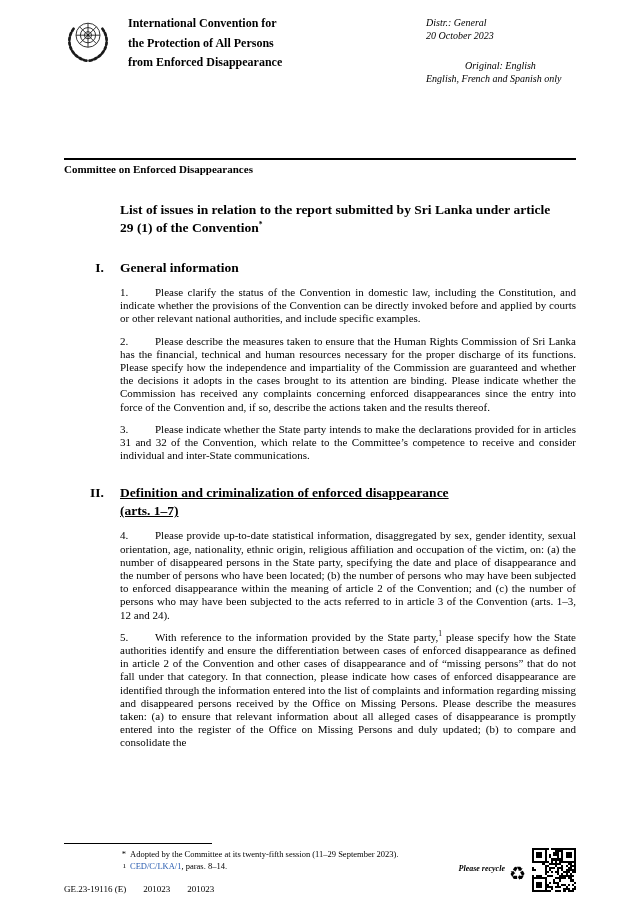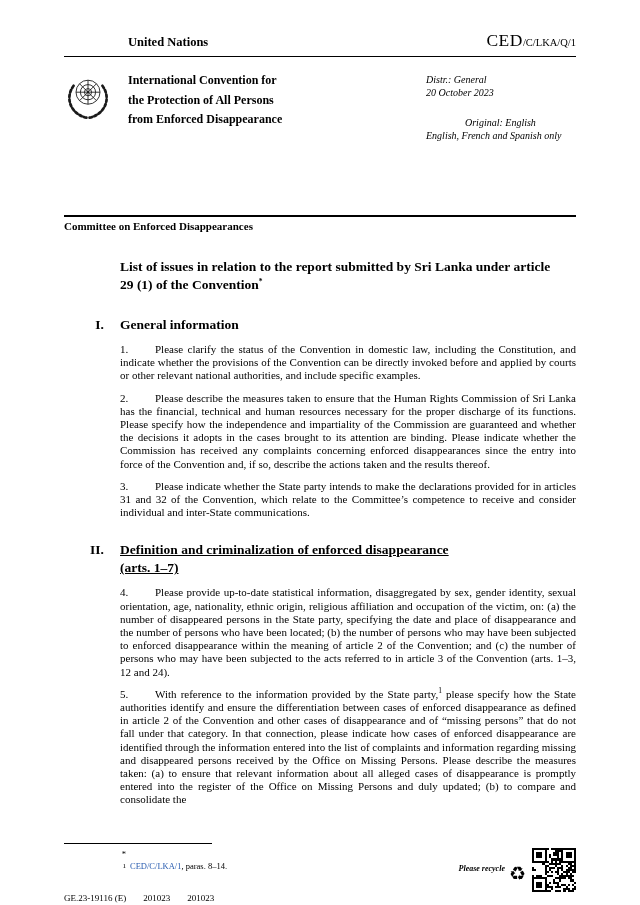--- a/index.html
+++ b/index.html
@@ -30,38 +30,34 @@
   p.body-para{margin:9px 0 0 56px;width:456px;text-align:justify;font-size:11px;line-height:13.2px;}
   .pnum{display:inline-block;width:35px;}
   sup.fnref{font-size:7.5px;line-height:0;}
 
   .footnotes{position:absolute;left:64px;bottom:30px;width:400px;font-size:8.5px;line-height:11.5px;background:#fff;}
   .fn-rule{width:148px;border-top:1px solid #000;margin-bottom:5px;}
   .fn{display:flex;}
   .fn-marker{flex:0 0 62px;text-align:right;padding-right:4px;}
   a.doc-link{color:#2a5db0;text-decoration:none;cursor:pointer;}
 
-  .footer-row{position:absolute;left:64px;bottom:2px;font-size:9px;white-space:nowrap;}
+  .footer-row{position:absolute;left:64px;bottom:11px;font-size:9px;white-space:nowrap;}
   .footer-row .stamp{margin-left:17px;}
 
   .recycle{position:absolute;right:114px;bottom:22px;display:flex;align-items:flex-start;}
   .recycle-label{font-size:8px;font-weight:bold;font-style:italic;margin-right:4px;}
   .recycle-icon{font-size:19px;line-height:19px;}
 
   .qr{position:absolute;right:64px;bottom:13px;width:44px;height:44px;}
 </style>
 </head>
 <body>
 
 <div class="page">
 
-  <div class="toprow">
-    <span class="org">United Nations</span>
-    <span class="symbol"><span class="big">CED</span><span>/C/LKA/Q/1</span></span>
-  </div>
 
   <div class="masthead">
     <div class="emblem">
       <svg width="48" height="52" viewBox="0 0 60 62">
         <g fill="none" stroke="#1a1a1a" stroke-width="1.1">
           <circle cx="30" cy="25" r="15"></circle>
           <circle cx="30" cy="25" r="9.5"></circle>
           <circle cx="30" cy="25" r="4.5"></circle>
           <line x1="15" y1="25" x2="45" y2="25"></line>
           <line x1="30" y1="10" x2="30" y2="40"></line>
@@ -114,20 +110,21 @@
   </div>
 
   <p class="body-para"><span class="pnum">4.</span><span>Please provide up-to-date statistical information, disaggregated by sex, gender identity, sexual orientation, age, nationality, ethnic origin, religious affiliation and occupation of the victim, on: (a) the number of disappeared persons in the State party, specifying the date and place of disappearance and the number of persons who have been located; (b) the number of persons who may have been subjected to enforced disappearance within the meaning of article 2 of the Convention; and (c) the number of persons who may have been subjected to the acts referred to in article 3 of the Convention (arts. 1–3, 12 and 24).</span></p>
 
   <p class="body-para"><span class="pnum">5.</span><span>With reference to the information provided by the State party,</span><sup class="fnref">1</sup><span> please specify how the State authorities identify and ensure the differentiation between cases of enforced disappearance as defined in article 2 of the Convention and other cases of disappearance and of “missing persons” that do not fall under that category. In that connection, please indicate how cases of enforced disappearance are identified through the information entered into the list of complaints and information regarding missing and disappeared persons received by the Office on Missing Persons. Please describe the measures taken: (a) to ensure that relevant information about all alleged cases of disappearance is promptly entered into the register of the Office on Missing Persons and duly updated; (b) to compare and consolidate the</span></p>
 
   <div class="footnotes">
     <div class="fn-rule"></div>
     <div class="fn">
       <span class="fn-marker">*</span>
+      <span>Adopted by the Committee at its twenty-fifth session (11–29 September 2023).</span>
     </div>
     <div class="fn">
       <span class="fn-marker"><sup>1</sup></span>
       <span><a class="doc-link">CED/C/LKA/1</a><span>, paras. 8–14.</span></span>
     </div>
   </div>
 
   <div class="footer-row">
     <span>GE.23-19116  (E)</span><span class="stamp">201023</span><span class="stamp">201023</span>
   </div>

